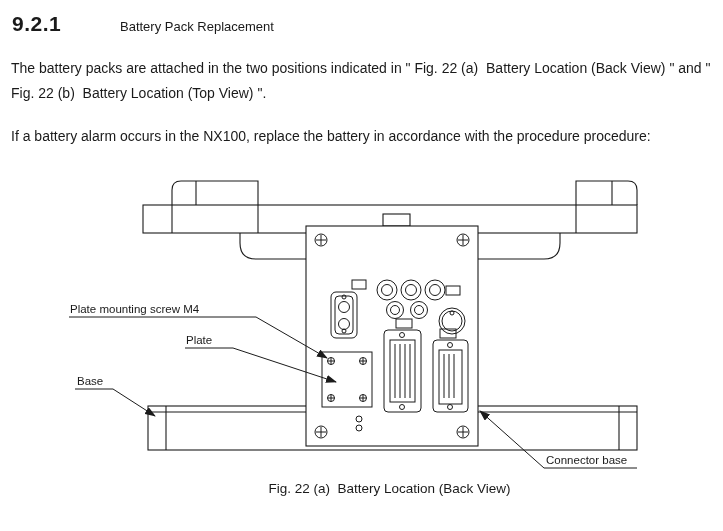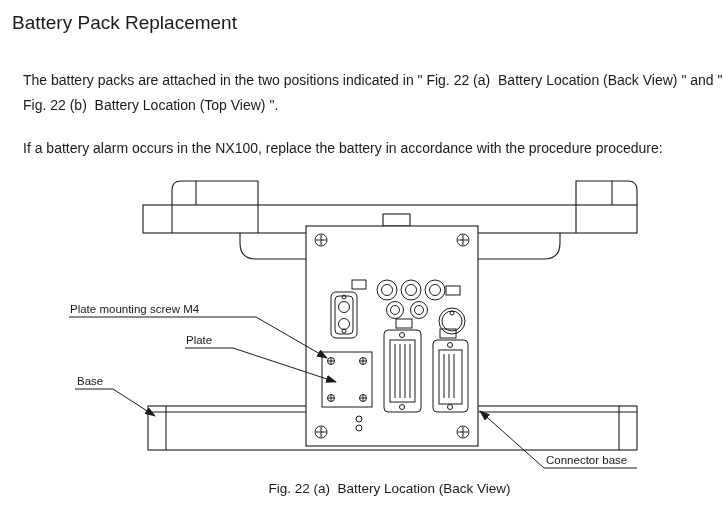--- a/index.html
+++ b/index.html
@@ -22,28 +22,28 @@
     display: flex;
     align-items: baseline;
   }
   .sec-num {
     font-size: 21px;
     font-weight: bold;
     width: 108px;
     letter-spacing: 0.5px;
   }
   .sec-title {
-    font-size: 19px;
+    font-size: 13px;
     font-weight: 400;
   }
   p.body-text {
     position: absolute;
     left: 11px;
     width: 700px;
-    margin: 12px;
+    margin: 0;
     font-size: 14px;
     line-height: 1.78;
     white-space: pre-wrap;
   }
   #para1 { top: 56px; }
   #para2 { top: 124px; }
   .figure-svg {
     position: absolute;
     top: 168px;
     left: 0;
@@ -62,20 +62,21 @@
     text-align: center;
     font-size: 13.5px;
     white-space: pre-wrap;
     margin-left: 28px;
   }
 </style>
 </head>
 <body>
 
 <div class="heading">
+  <span class="sec-num">9.2.1</span>
   <span class="sec-title">Battery Pack Replacement</span>
 </div>
 
 <p class="body-text" id="para1">The battery packs are attached in the two positions indicated in " Fig. 22 (a)  Battery Location (Back View) " and " Fig. 22 (b)  Battery Location (Top View) ".</p>
 <p class="body-text" id="para2">If a battery alarm occurs in the NX100, replace the battery in accordance with the procedure procedure:</p>
 
 <svg class="figure-svg" width="723" height="312" viewBox="0 168 723 312" xmlns="http://www.w3.org/2000/svg">
   <defs>
     <marker id="arr" markerWidth="11" markerHeight="8" refX="10" refY="4" orient="auto">
       <path d="M0,0 L11,4 L0,8 z" fill="#1b1b1b"></path>

